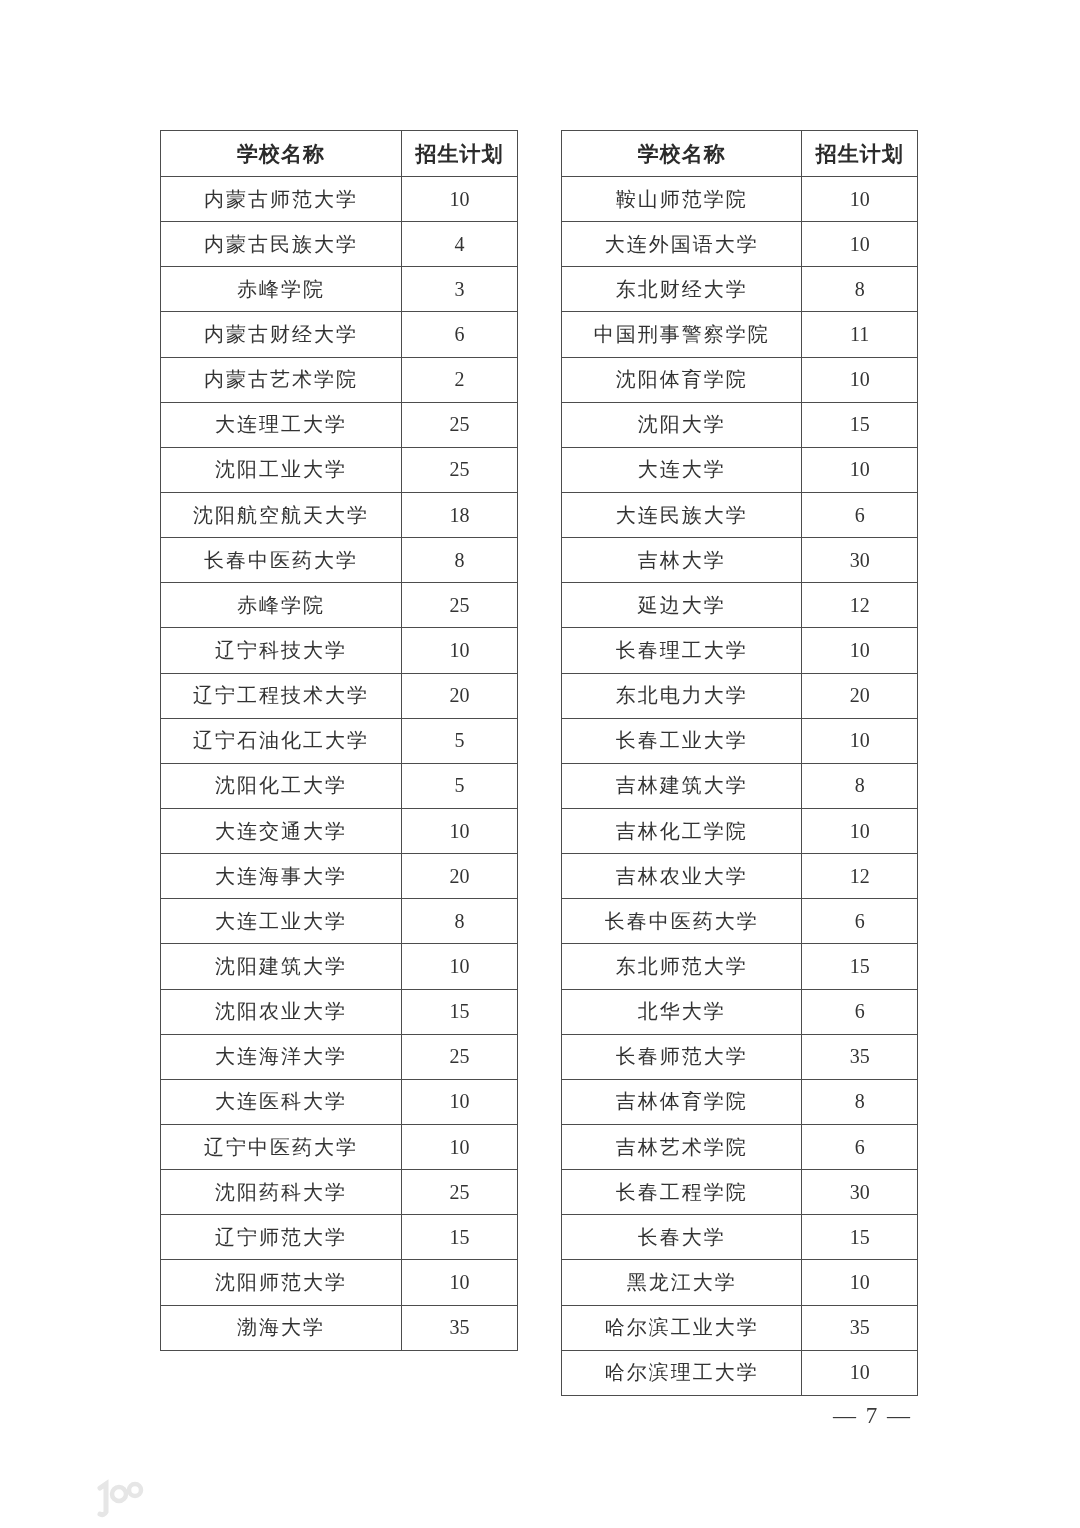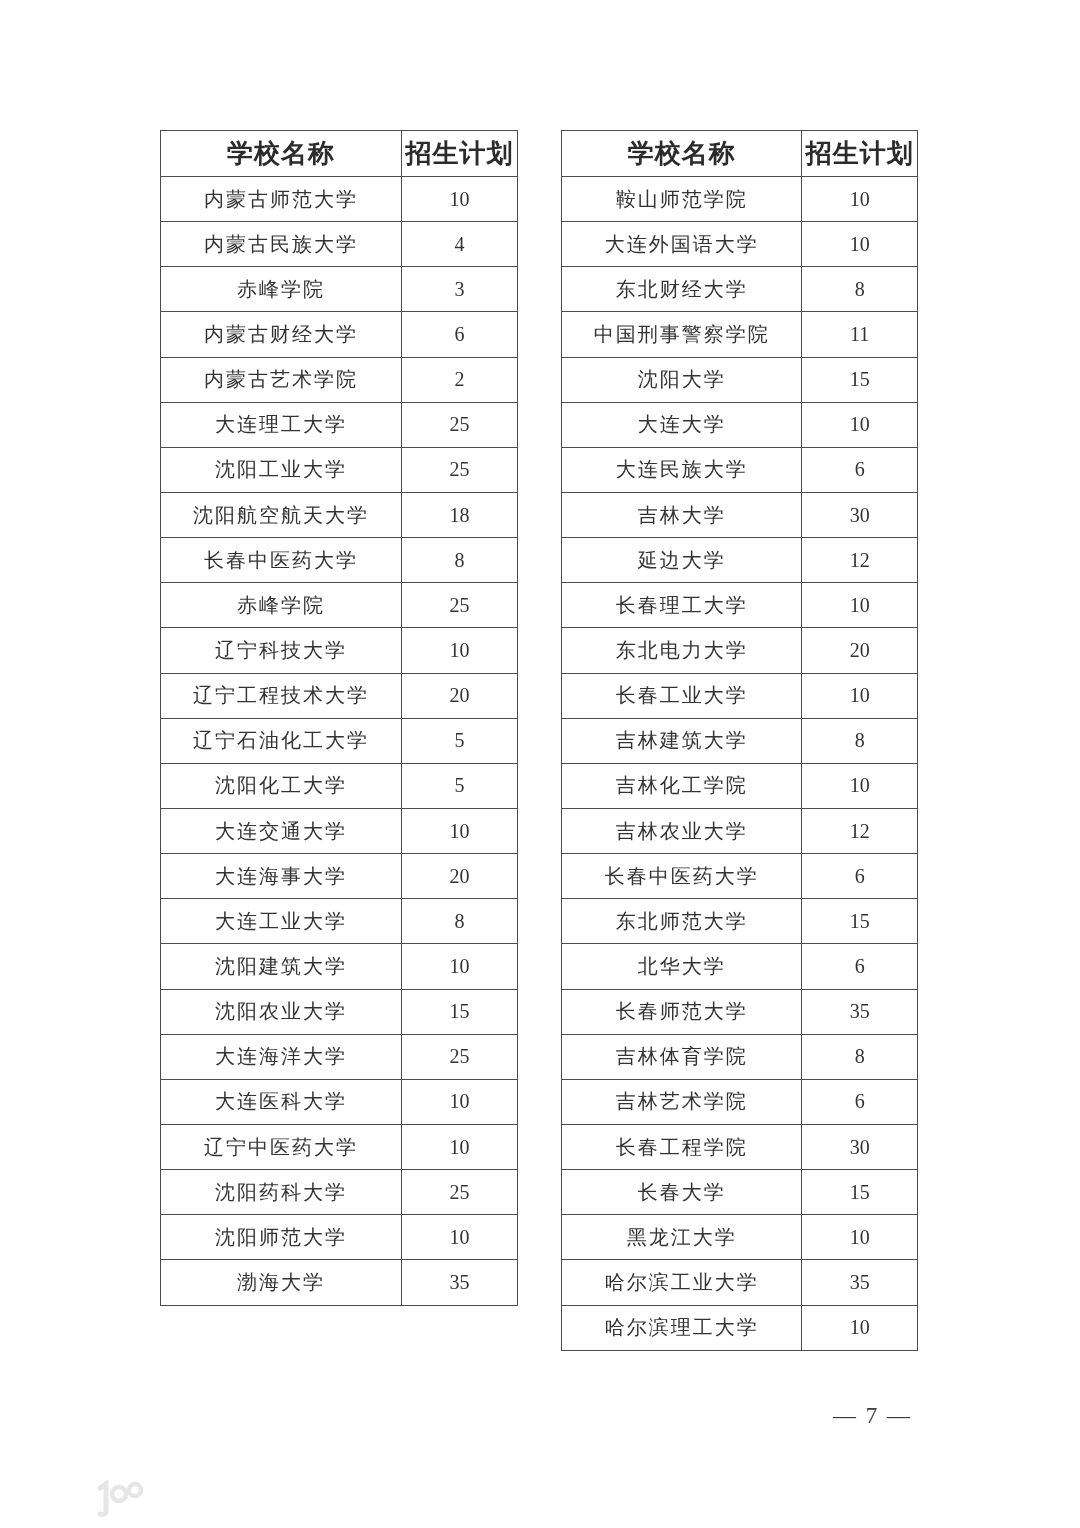--- a/index.html
+++ b/index.html
@@ -31,21 +31,21 @@
     overflow: hidden;
     white-space: nowrap;
   }
   table.plan-table col.c-name { width: 67.5%; }
   table.plan-table col.c-plan { width: 32.5%; }
 
   table.plan-table th {
     height: 46px;
     font-family: "Liberation Sans", "DejaVu Sans", sans-serif;
     font-weight: bold;
-    font-size: 26px;
+    font-size: 21px;
     letter-spacing: 1px;
     color: #2b2b2b;
   }
   table.plan-table td {
     height: 45.15px;
     font-size: 20px;
     letter-spacing: 2px;
     color: #333333;
   }
   table.plan-table td.num { letter-spacing: 0; }
@@ -185,20 +185,24 @@
         </tr>
         <tr>
           <td>辽宁中医药大学</td>
           <td class="num">10</td>
         </tr>
         <tr>
           <td>沈阳药科大学</td>
           <td class="num">25</td>
         </tr>
         <tr>
+          <td>辽宁师范大学</td>
+          <td class="num">15</td>
+        </tr>
+        <tr>
           <td>沈阳师范大学</td>
           <td class="num">10</td>
         </tr>
         <tr>
           <td>渤海大学</td>
           <td class="num">35</td>
         </tr>
       </tbody>
     </table>
 
@@ -222,20 +226,24 @@
           <td>大连外国语大学</td>
           <td class="num">10</td>
         </tr>
         <tr>
           <td>东北财经大学</td>
           <td class="num">8</td>
         </tr>
         <tr>
           <td>中国刑事警察学院</td>
           <td class="num">11</td>
+        </tr>
+        <tr>
+          <td>沈阳体育学院</td>
+          <td class="num">10</td>
         </tr>
         <tr>
           <td>沈阳大学</td>
           <td class="num">15</td>
         </tr>
         <tr>
           <td>大连大学</td>
           <td class="num">10</td>
         </tr>
         <tr>

